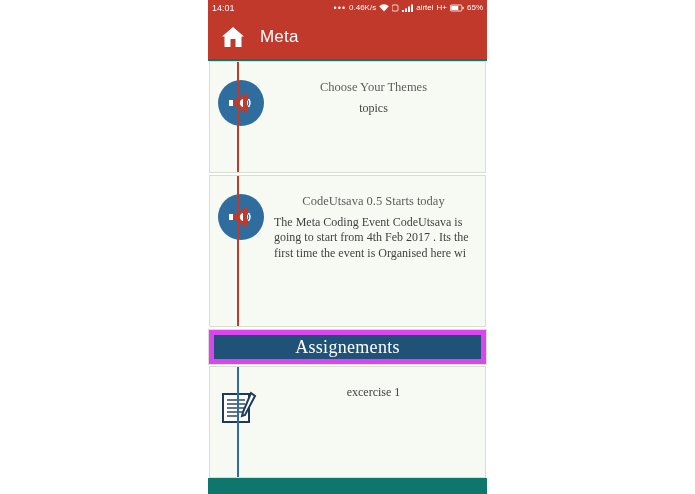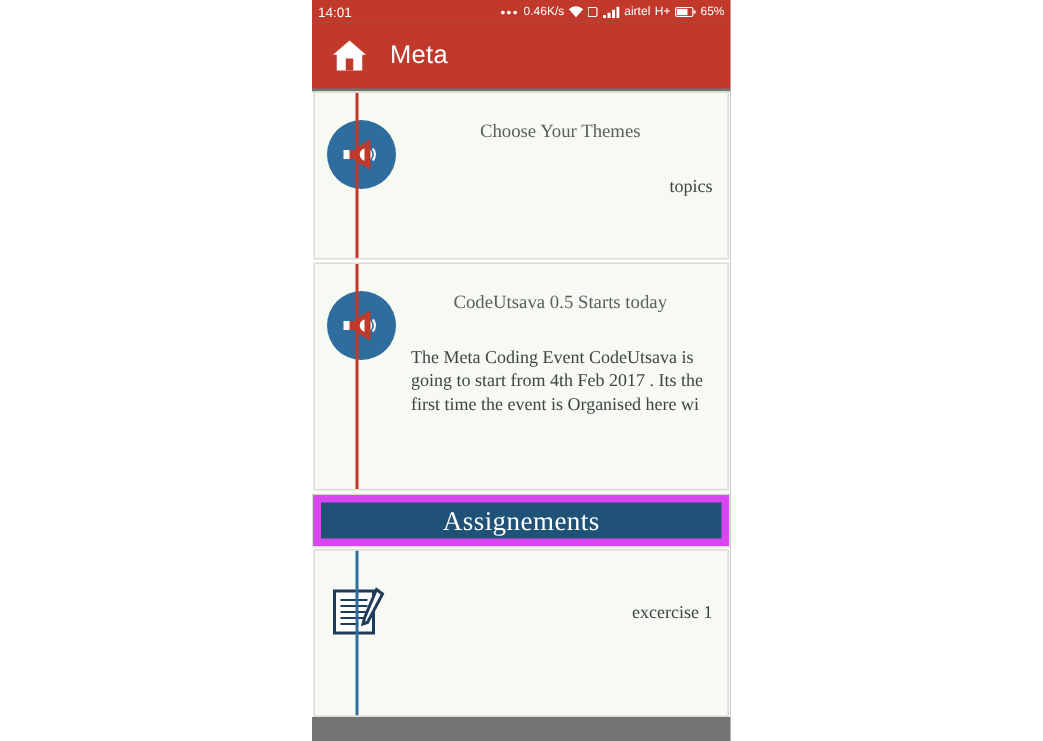--- a/index.html
+++ b/index.html
@@ -12,21 +12,21 @@
     height: 494px;
     font-family: "Liberation Sans", sans-serif;
     overflow: hidden;
   }
   .phone {
     position: absolute;
     left: 208px;
     top: 0;
     width: 279px;
     height: 494px;
-    background: #737373;
+    background: #0f766e;
     overflow: hidden;
   }
   
   .statusbar {
     height: 15px;
     background: #c0392b;
     color: #ffffff;
     font-size: 9px;
     display: flex;
     align-items: center;
@@ -116,24 +116,24 @@
   }
   .card-title {
     text-align: center;
     color: #5a5f5a;
     font-size: 12.5px;
     font-weight: normal;
     margin: 6px 0 0 0;
     font-family: "Liberation Serif", serif;
   }
   .card-text {
-    text-align: right;
+    text-align: center;
     color: #3f4440;
     font-size: 12px;
-    margin-top: 22px;
+    margin-top: 6px;
     font-family: "Liberation Serif", serif;
   }
   .card-text.left {
     text-align: left;
     line-height: 1.28;
     padding-left: 2px;
   }
   .card-tall .card-inner { min-height: 150px; }
   .card-icon-book {
     width: 62px;

